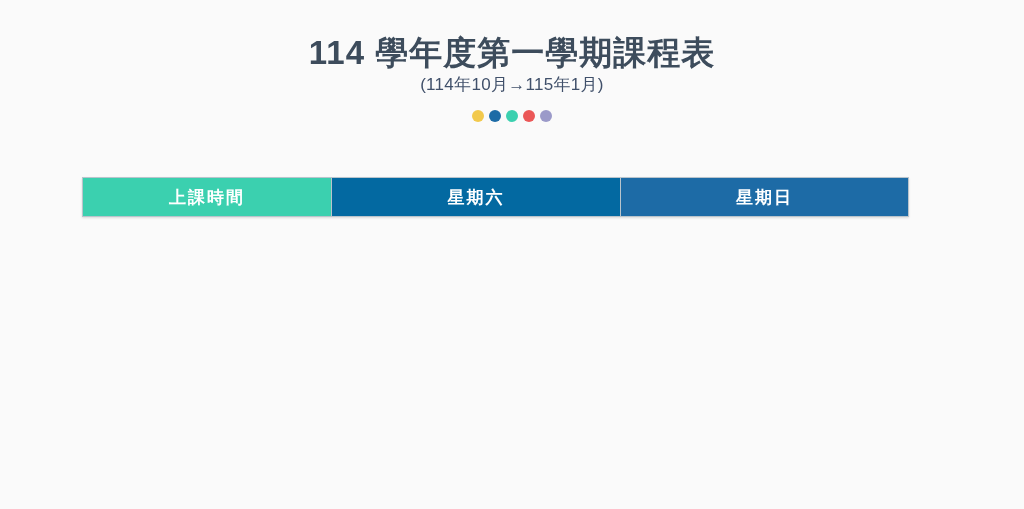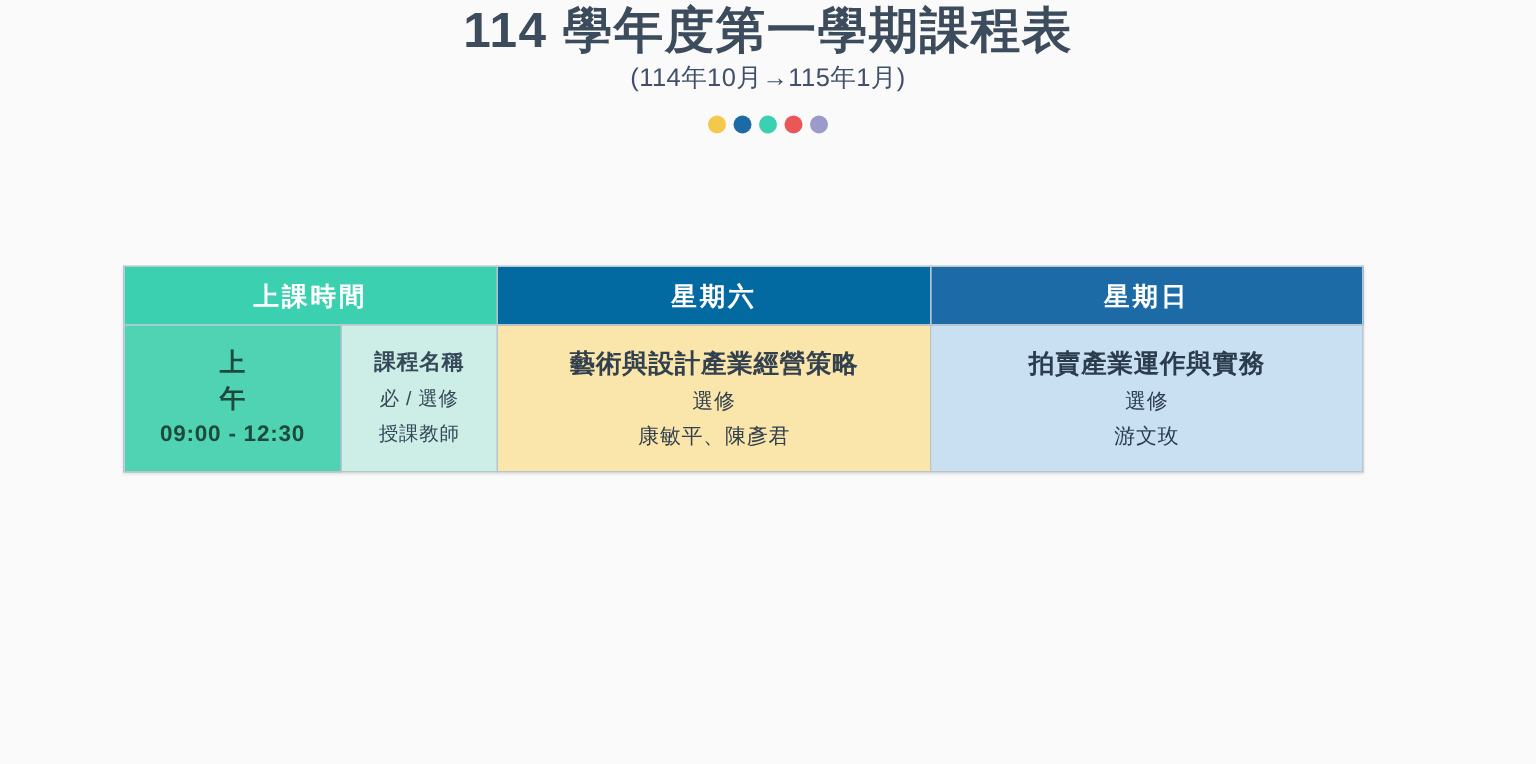--- a/index.html
+++ b/index.html
@@ -19,20 +19,21 @@
   .page {
     position: relative;
     width: 1024px;
     height: 509px;
     box-sizing: border-box;
   }
 
   
   .header {
     text-align: center;
+    padding-top: 33px;
   }
   .page-title {
     font-size: 33px;
     font-weight: bold;
     letter-spacing: 1px;
     color: #3d4c5c;
     line-height: 1.2;
     margin: 0;
   }
   .page-subtitle {
@@ -54,20 +55,21 @@
     border-radius: 50%;
     display: inline-block;
   }
 
   
   .table-wrap {
     position: absolute;
     left: 82px;
     top: 177px;
     width: 674px;
+    font-family: Liberation Serif, serif;
   }
   table.schedule {
     border-collapse: collapse;
     width: 826px;
     table-layout: fixed;
     box-shadow: 0 1px 2px rgba(0,0,0,0.12);
   }
   table.schedule th,
   table.schedule td {
     border: 1px solid #b9c4cc;
@@ -196,40 +198,19 @@
       </colgroup>
       <thead>
         <tr>
           <th class="h-time" colspan="2">上課時間</th>
           <th class="h-sat">星期六</th>
           <th class="h-sun">星期日</th>
         </tr>
       </thead>
       <tbody>
 
-        <tr>
-          <td class="cell-time">
-            <div class="time-period">上　　午</div>
-            <div class="time-range">09:00 - 12:30</div>
-          </td>
-          <td class="cell-label">
-            <div class="lbl-main">課程名稱</div>
-            <div class="lbl-sub">必 / 選修</div>
-            <div class="lbl-sub">授課教師</div>
-          </td>
-          <td class="cell-sat">
-            <div class="course-name">藝術與設計產業經營策略</div>
-            <div class="course-type">選修</div>
-            <div class="course-teacher">康敏平、陳彥君</div>
-          </td>
-          <td class="cell-sun">
-            <div class="course-name">拍賣產業運作與實務</div>
-            <div class="course-type">選修</div>
-            <div class="course-teacher">游文玫</div>
-          </td>
-        </tr>
 
 
       </tbody>
     </table>
   </div>
 
 </div>
 
 </body></html>

